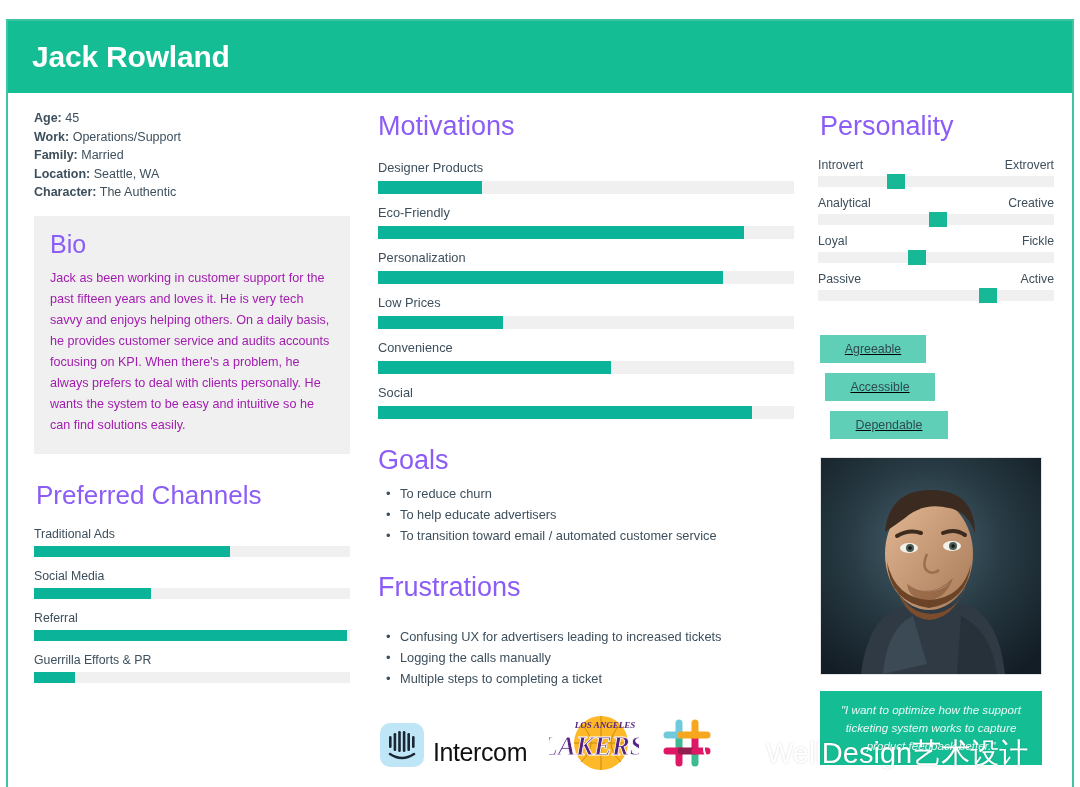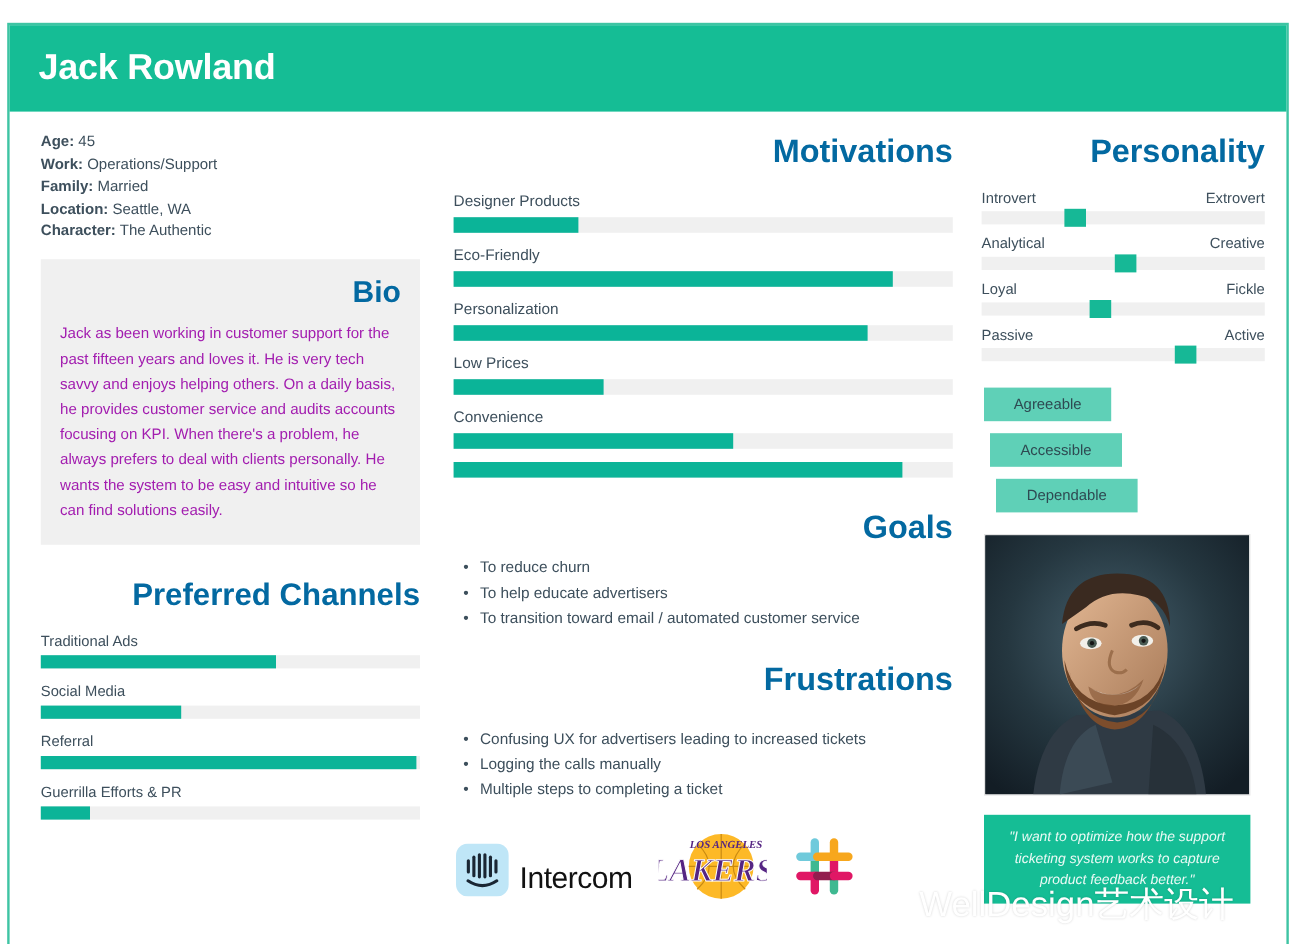--- a/index.html
+++ b/index.html
@@ -26,21 +26,21 @@
     display: flex; padding: 16px 0 0 0; height: calc(100% - 72px);
   }
   .col-left { width: 360px; padding: 0 18px 0 26px; }
   .col-mid { width: 440px; padding: 0 14px 0 6px; }
   .col-right { width: 264px; padding: 0 18px 0 10px; }
 
   .info-line { font-size: 12.5px; color: #3d4f5c; line-height: 18.5px; }
   .info-line b { font-weight: bold; }
 
   .bio-box { background: #f0f0f0; padding: 14px 16px 18px 16px; margin-top: 14px; }
-  .sec-title { color: #0369a1; font-weight: bold; text-align: right; }
+  .sec-title { color: #8b5cf6; font-weight: normal; }
   .bio-box .sec-title { font-size: 25px; margin-bottom: 9px; }
   .bio-text { font-size: 12.6px; color: #a21caf; line-height: 21px; }
 
   .chan-title { font-size: 26px; margin: 26px 0 16px 2px; }
   .bar-label { font-size: 12.3px; color: #3d4f5c; margin-bottom: 5px; }
   .bar-track { height: 11px; background: #f0f0f0; margin-bottom: 12px; position: relative; }
   .bar-fill { height: 100%; background: #0bb498; }
 
   .mot-title { font-size: 27px; margin: 2px 0 18px 4px; }
   .m-label { font-size: 12.8px; color: #3d4f5c; margin-bottom: 6px; margin-left: 4px; }
@@ -59,21 +59,21 @@
 
   .pers-title { font-size: 27px; margin: 2px 0 16px 2px; }
   .slider-row { margin-bottom: 9px; }
   .slider-labels { display: flex; justify-content: space-between; font-size: 12.3px; color: #3d4f5c; margin-bottom: 4px; }
   .slider-track { height: 11px; background: #f0f0f0; position: relative; }
   .slider-knob { position: absolute; top: -2px; width: 18px; height: 15px; background: #16b896; }
 
   .tag { display: block; background: #5fd0b7; color: #2e4a52; font-size: 12.4px;
          text-align: center; padding: 7px 0; margin-bottom: 10px; width: 108px; }
   .tag:nth-child(1) { width: 106px; margin-left: 0; }
-  .tags-wrap { margin-top: 22px; margin-left: 2px; }
+  .tags-wrap { margin-top: 34px; margin-left: 2px; text-decoration: underline; }
   .tag1 { width: 106px; margin-left: 0px; }
   .tag2 { width: 110px; margin-left: 5px; }
   .tag3 { width: 118px; margin-left: 10px; }
 
   .photo {
     width: 222px; height: 218px; margin-top: 18px; margin-left: 2px;
     border: 1px solid #e4e4e4; position: relative; overflow: hidden;
     background: radial-gradient(ellipse at 50% 42%, #3a5360 0%, #24333d 55%, #16212a 100%);
   }
   .quote-box {
@@ -155,20 +155,21 @@
               <div class="bar-fill" style="width: 83%;"></div>
             </div>
             <div class="m-label">Low Prices</div>
             <div class="m-track">
               <div class="bar-fill" style="width: 30%;"></div>
             </div>
             <div class="m-label">Convenience</div>
             <div class="m-track">
               <div class="bar-fill" style="width: 56%;"></div>
             </div>
+            <div class="m-label">Social</div>
             <div class="m-track">
               <div class="bar-fill" style="width: 90%;"></div>
             </div>
           </div>
       </div>
 
       <div>
         <div class="sec-title goals-title">Goals</div>
         <ul class="bullets" id="goals-list">
             <li>To reduce churn</li>

